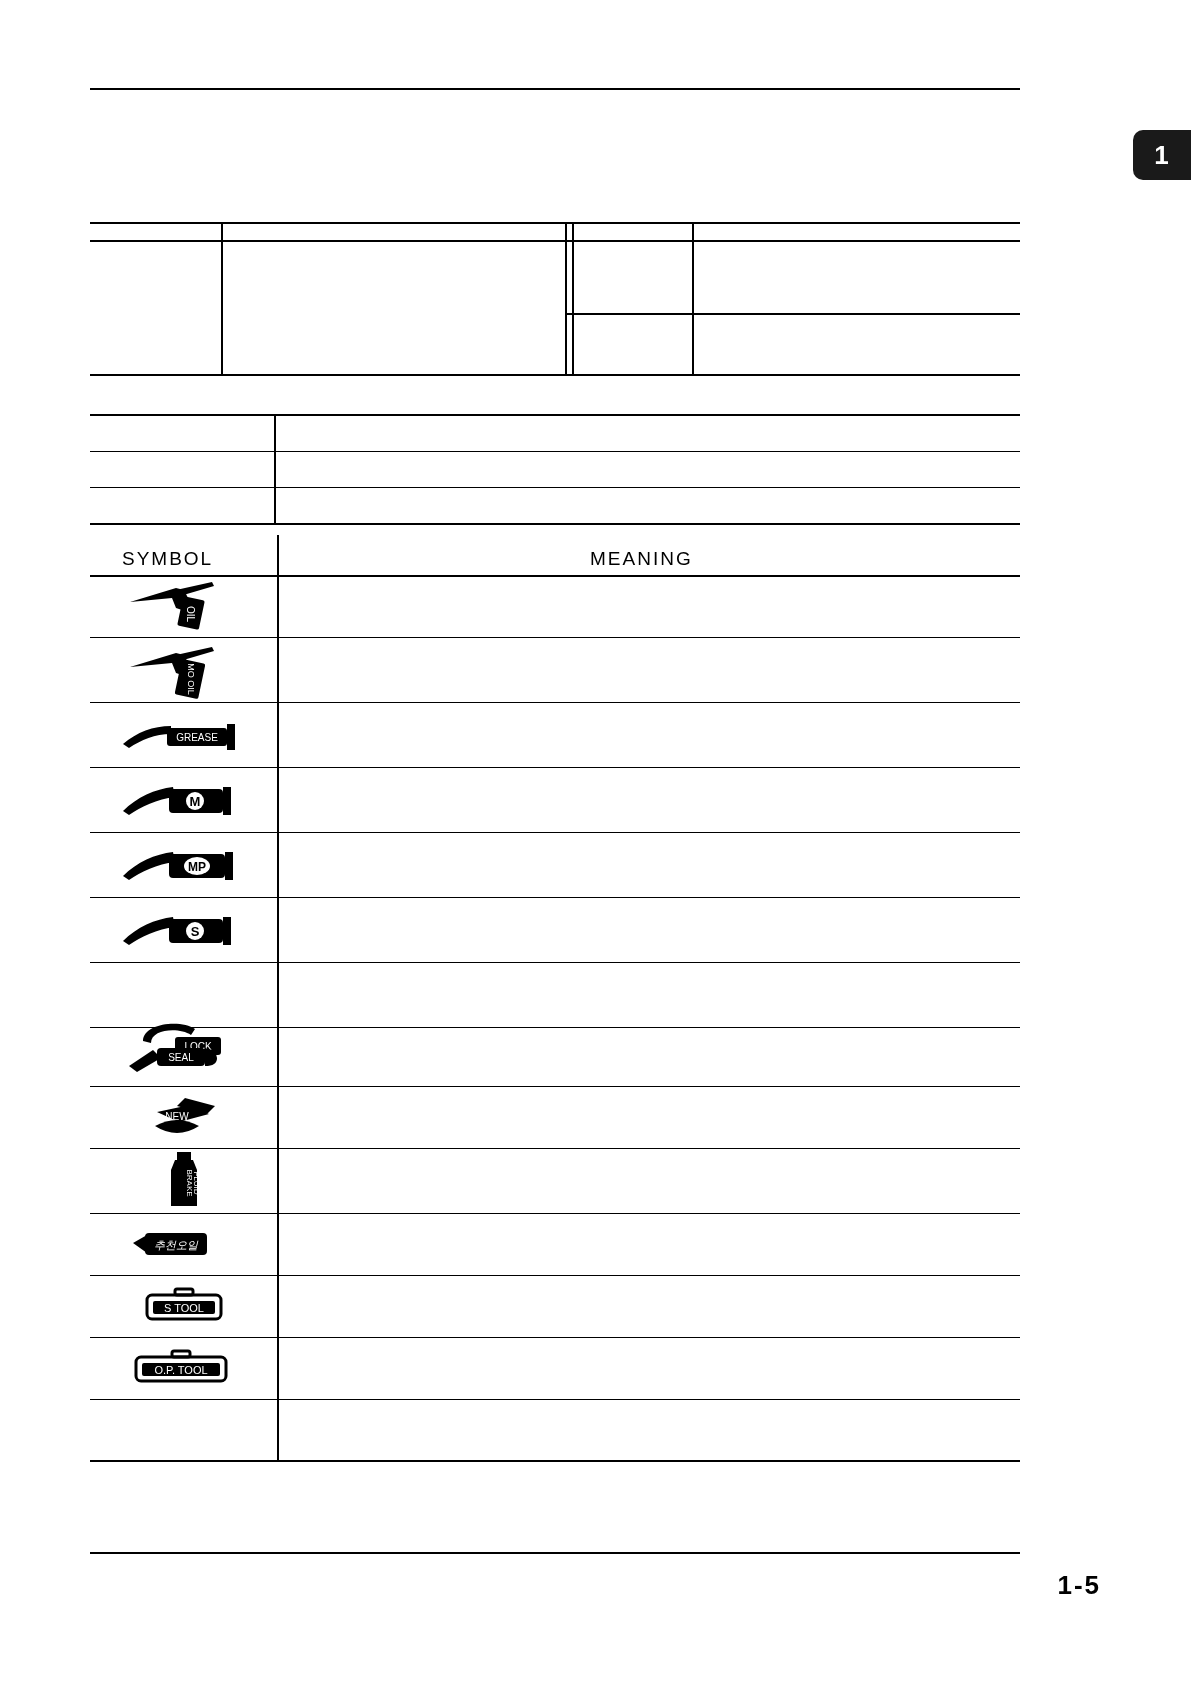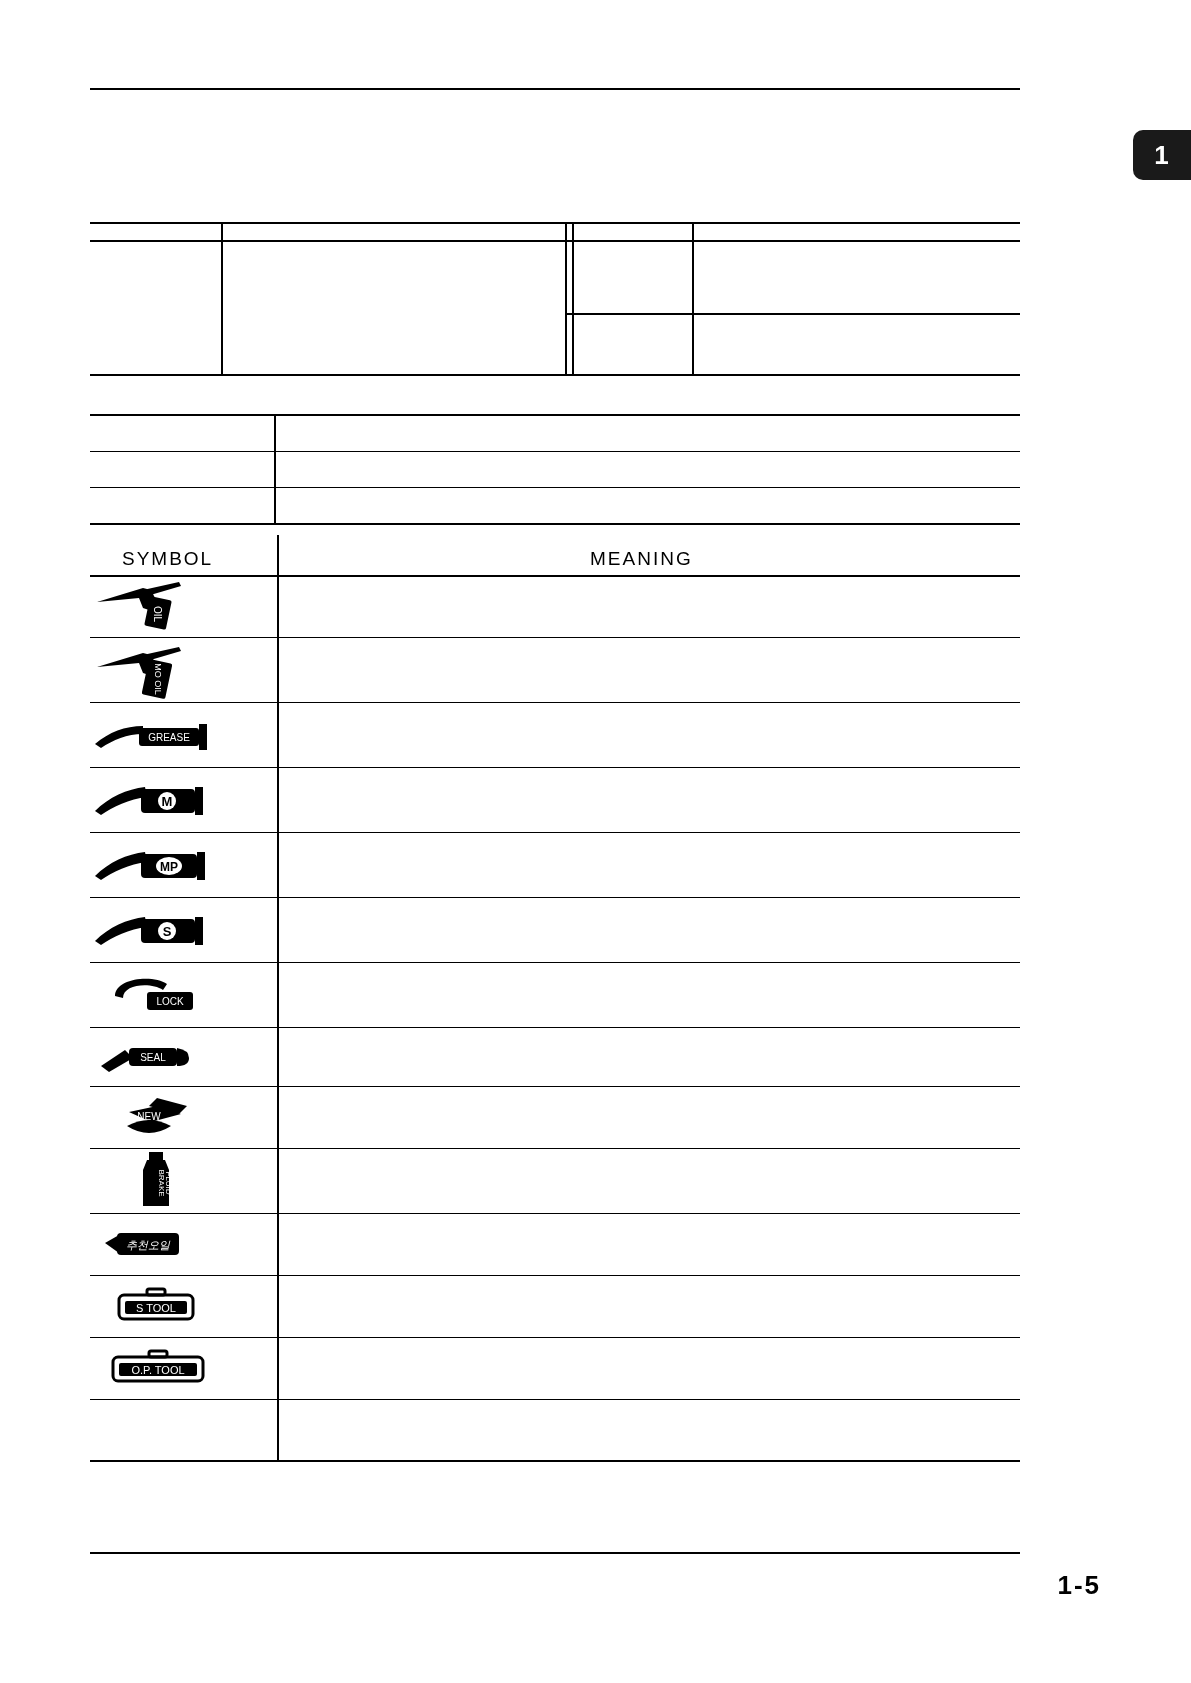--- a/index.html
+++ b/index.html
@@ -88,20 +88,21 @@
     position: absolute;
     font-size: 19px;
     letter-spacing: 2px;
   }
 
   
   .sym-icon {
     position: absolute;
     display: flex;
     align-items: center;
+    justify-content: center;
     width: 186px;
     height: 56px;
   }
   .sym-icon svg { display: block; }
 
   .meaning-text {
     position: absolute;
     font-size: 14px;
     line-height: 1.35;
     left: 300px;
@@ -238,21 +239,21 @@
       <svg width="130" height="56" viewBox="0 0 130 56">
         <path d="M4 36 C18 22 36 14 54 12 L56 22 C38 24 22 32 10 40 Z" fill="#000"></path>
         <rect x="50" y="14" width="54" height="24" rx="4" fill="#000"></rect>
         <rect x="104" y="12" width="8" height="28" fill="#000"></rect>
         <circle cx="76" cy="26" r="9" fill="#fff"></circle>
         <text x="76" y="31" fill="#000" font-size="13" font-weight="bold" font-family="Liberation Sans, sans-serif" text-anchor="middle">S</text>
       </svg>
     </div>
     <div class="meaning-text" style="top:923px;"></div>
 
-    <div class="sym-icon" style="left:91px; top:968px;">
+    <div class="sym-icon" style="left:91px; top:1013px;">
       <svg width="130" height="52" viewBox="0 0 130 52">
         <path d="M24 26 C24 8 62 4 76 14 L72 20 C60 12 32 14 32 28 Z" fill="#000"></path>
         <rect x="56" y="22" width="46" height="18" rx="3" fill="#000"></rect>
         <text x="79" y="35" fill="#fff" font-size="10" font-family="Liberation Sans, sans-serif" text-anchor="middle">LOCK</text>
       </svg>
     </div>
     <div class="meaning-text" style="top:986px;"></div>
 
     <div class="sym-icon" style="left:91px; top:1030px;">
       <svg width="130" height="52" viewBox="0 0 130 52">

